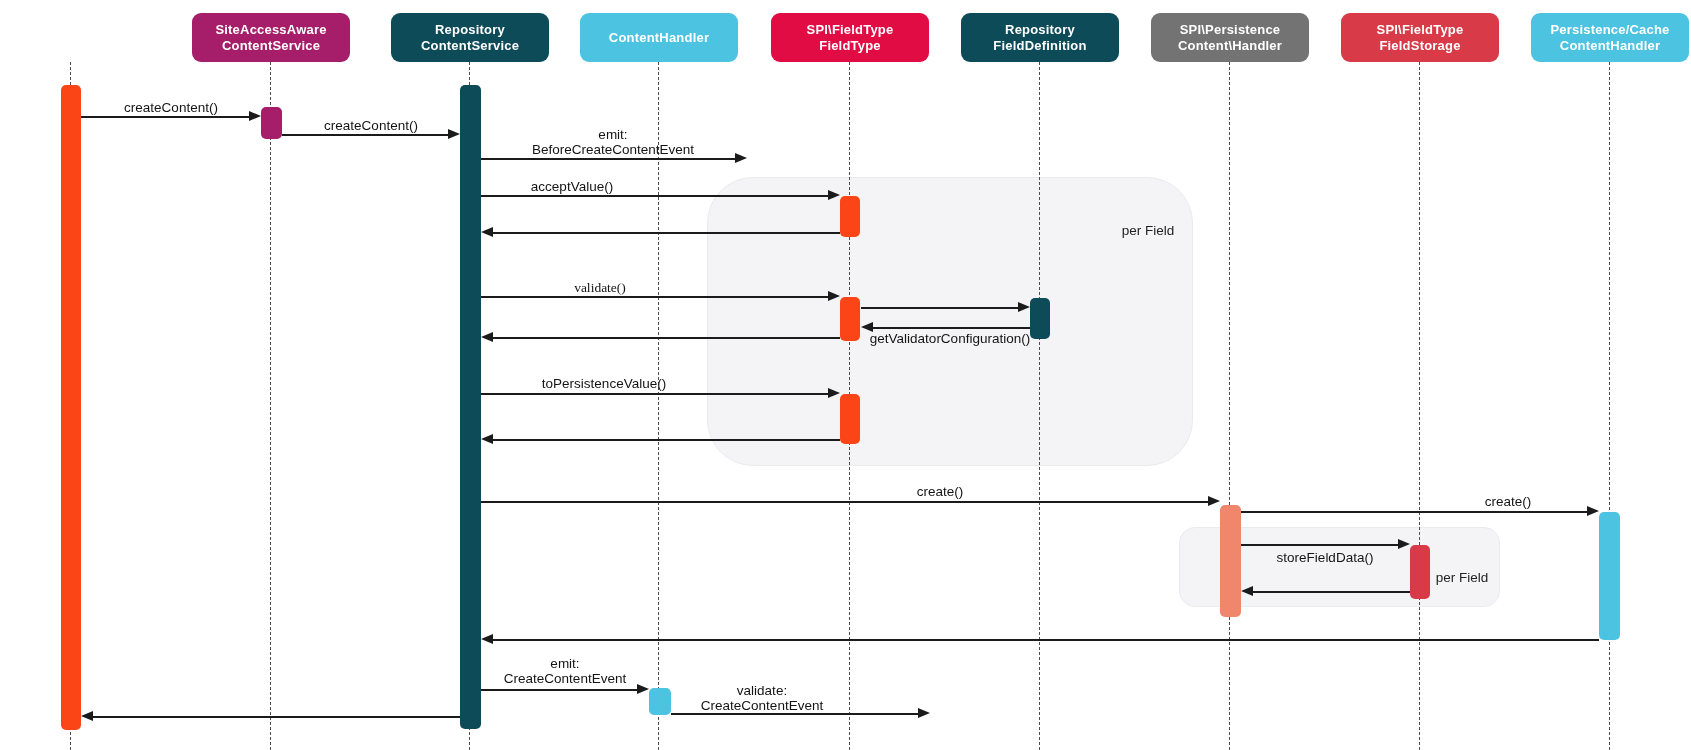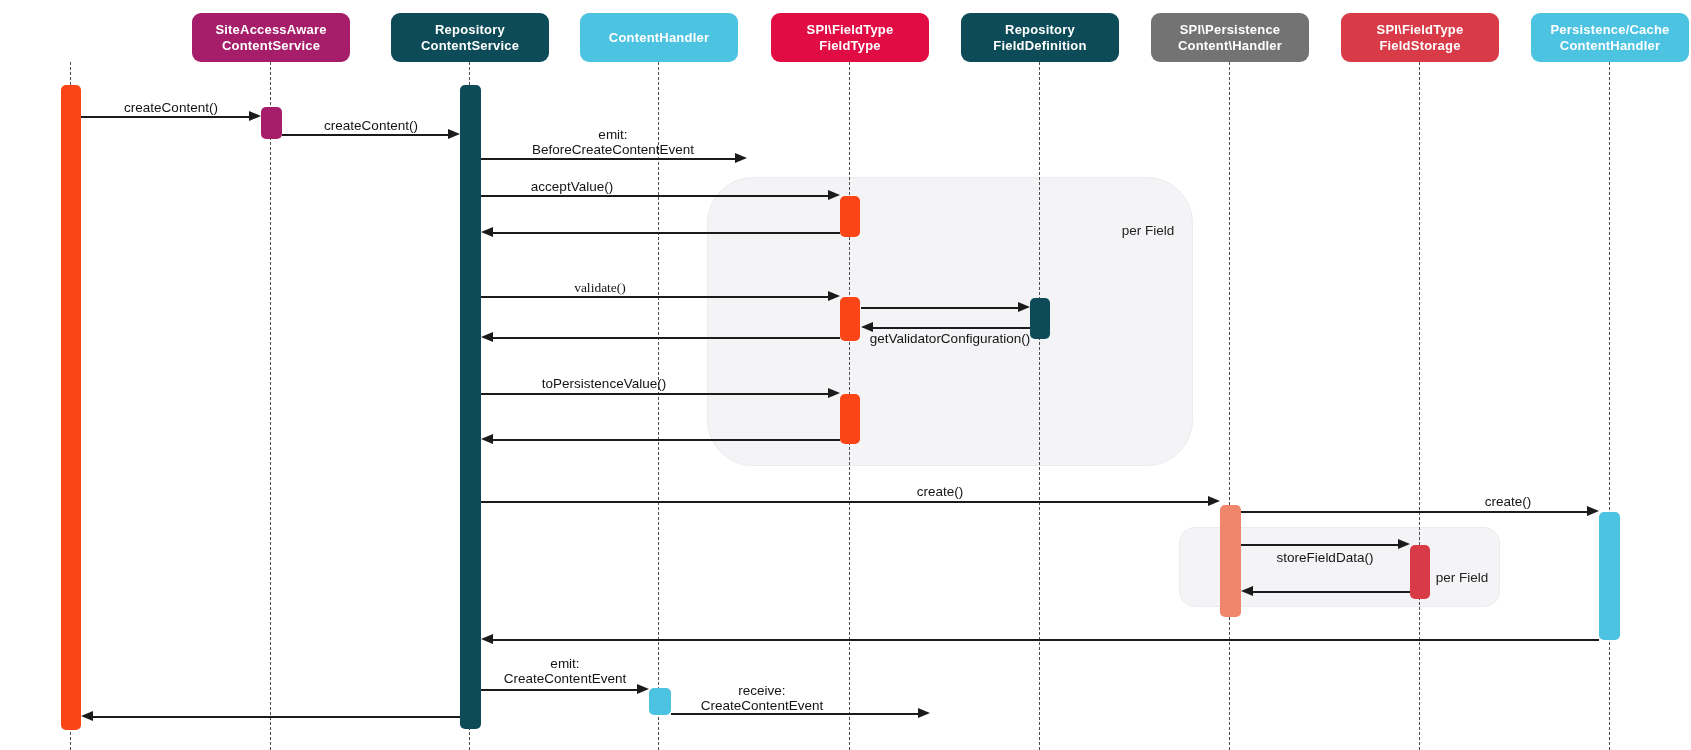--- a/index.html
+++ b/index.html
@@ -91,21 +91,21 @@
     <div class="abs ln" style="left: 1251px; top: 591px; width: 159px;"></div>
     <div class="abs ah l" style="left: 1241px; top: 586px;"></div>
     <div class="abs ln" style="left: 491px; top: 639px; width: 1108px;"></div>
     <div class="abs ah l" style="left: 481px; top: 634px;"></div>
     <div class="abs ln" style="left: 481px; top: 689px; width: 158px;"></div>
     <div class="abs ah r" style="left: 637px; top: 684px;"></div>
     <div class="abs lbl" style="left: 565px; top: 657px;">emit:
 CreateContentEvent</div>
     <div class="abs ln" style="left: 671px; top: 713px; width: 249px;"></div>
     <div class="abs ah r" style="left: 918px; top: 708px;"></div>
-    <div class="abs lbl" style="left: 762px; top: 684px;">receive:
+    <div class="abs lbl" style="left: 762px; top: 684px;">validate:
 CreateContentEvent</div>
     <div class="abs ln" style="left: 91px; top: 716px; width: 369px;"></div>
     <div class="abs ah l" style="left: 81px; top: 711px;"></div>
     <div class="abs hdr" style="left: 192px; top: 13px; background: rgb(166, 30, 105);">SiteAccessAware
 ContentService</div>
     <div class="abs hdr" style="left: 391px; top: 13px; background: rgb(13, 75, 88);">Repository
 ContentService</div>
     <div class="abs hdr" style="left: 580px; top: 13px; background: rgb(77, 195, 226);">ContentHandler</div>
     <div class="abs hdr" style="left: 771px; top: 13px; background: rgb(226, 12, 68);">SPI\FieldType
 FieldType</div>

